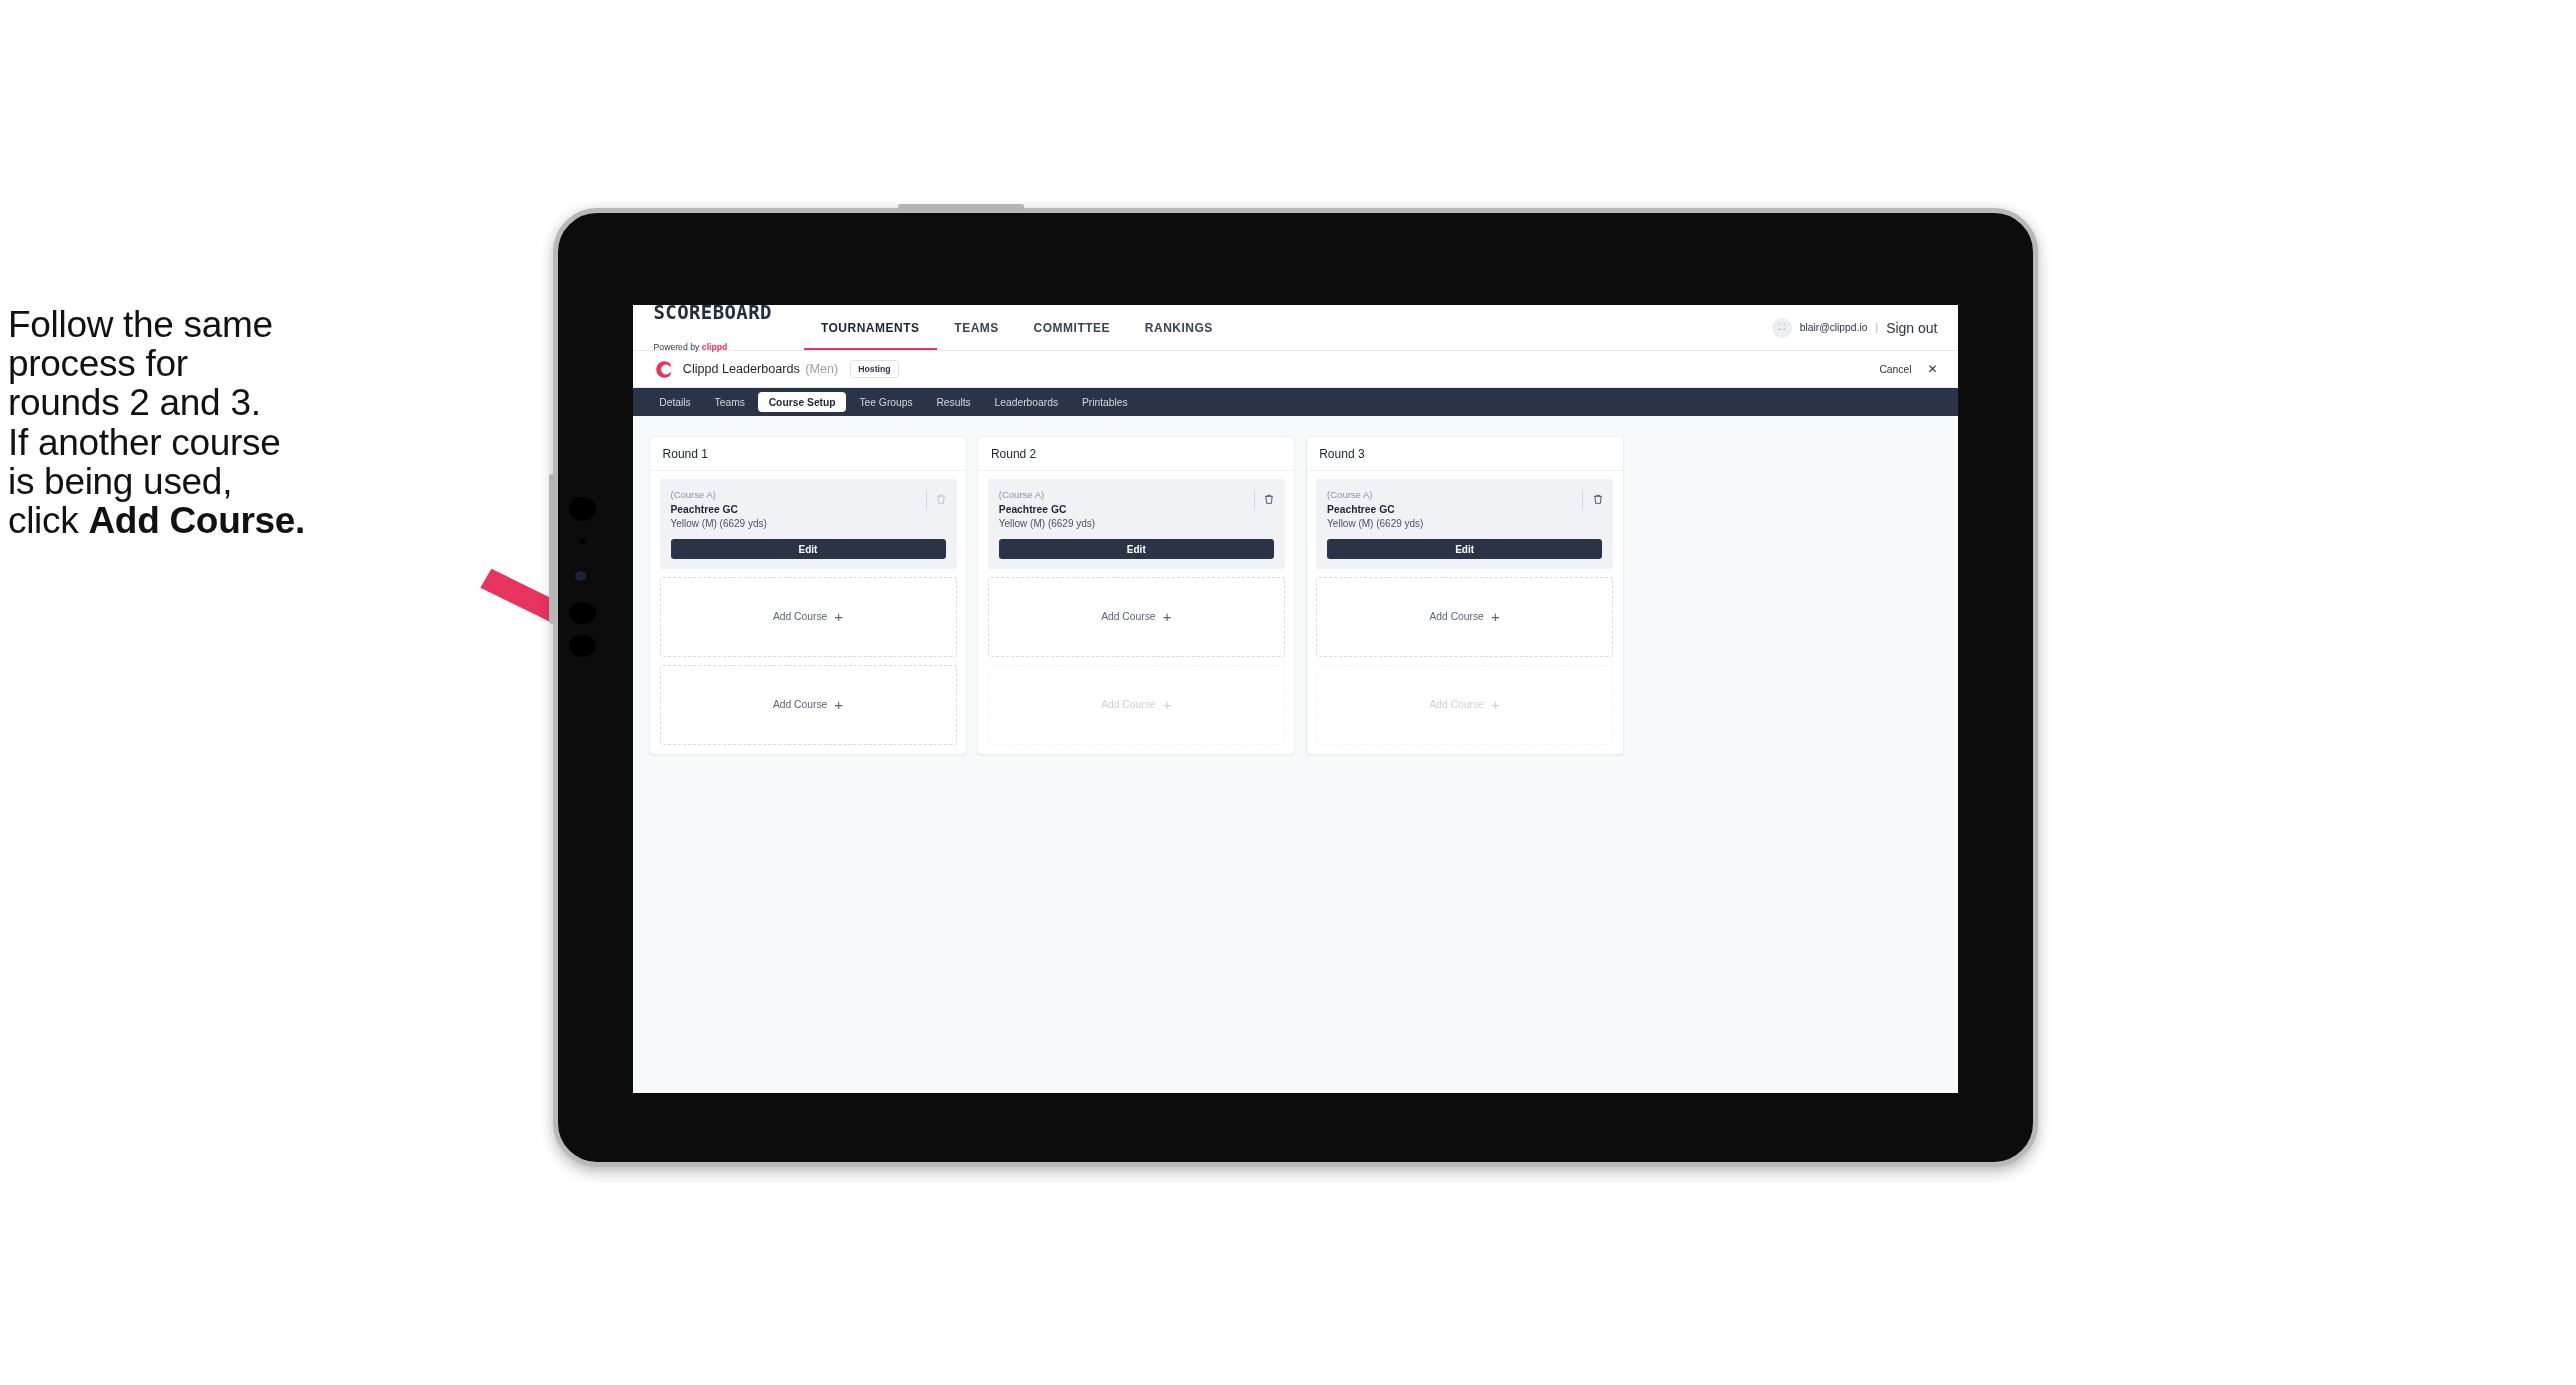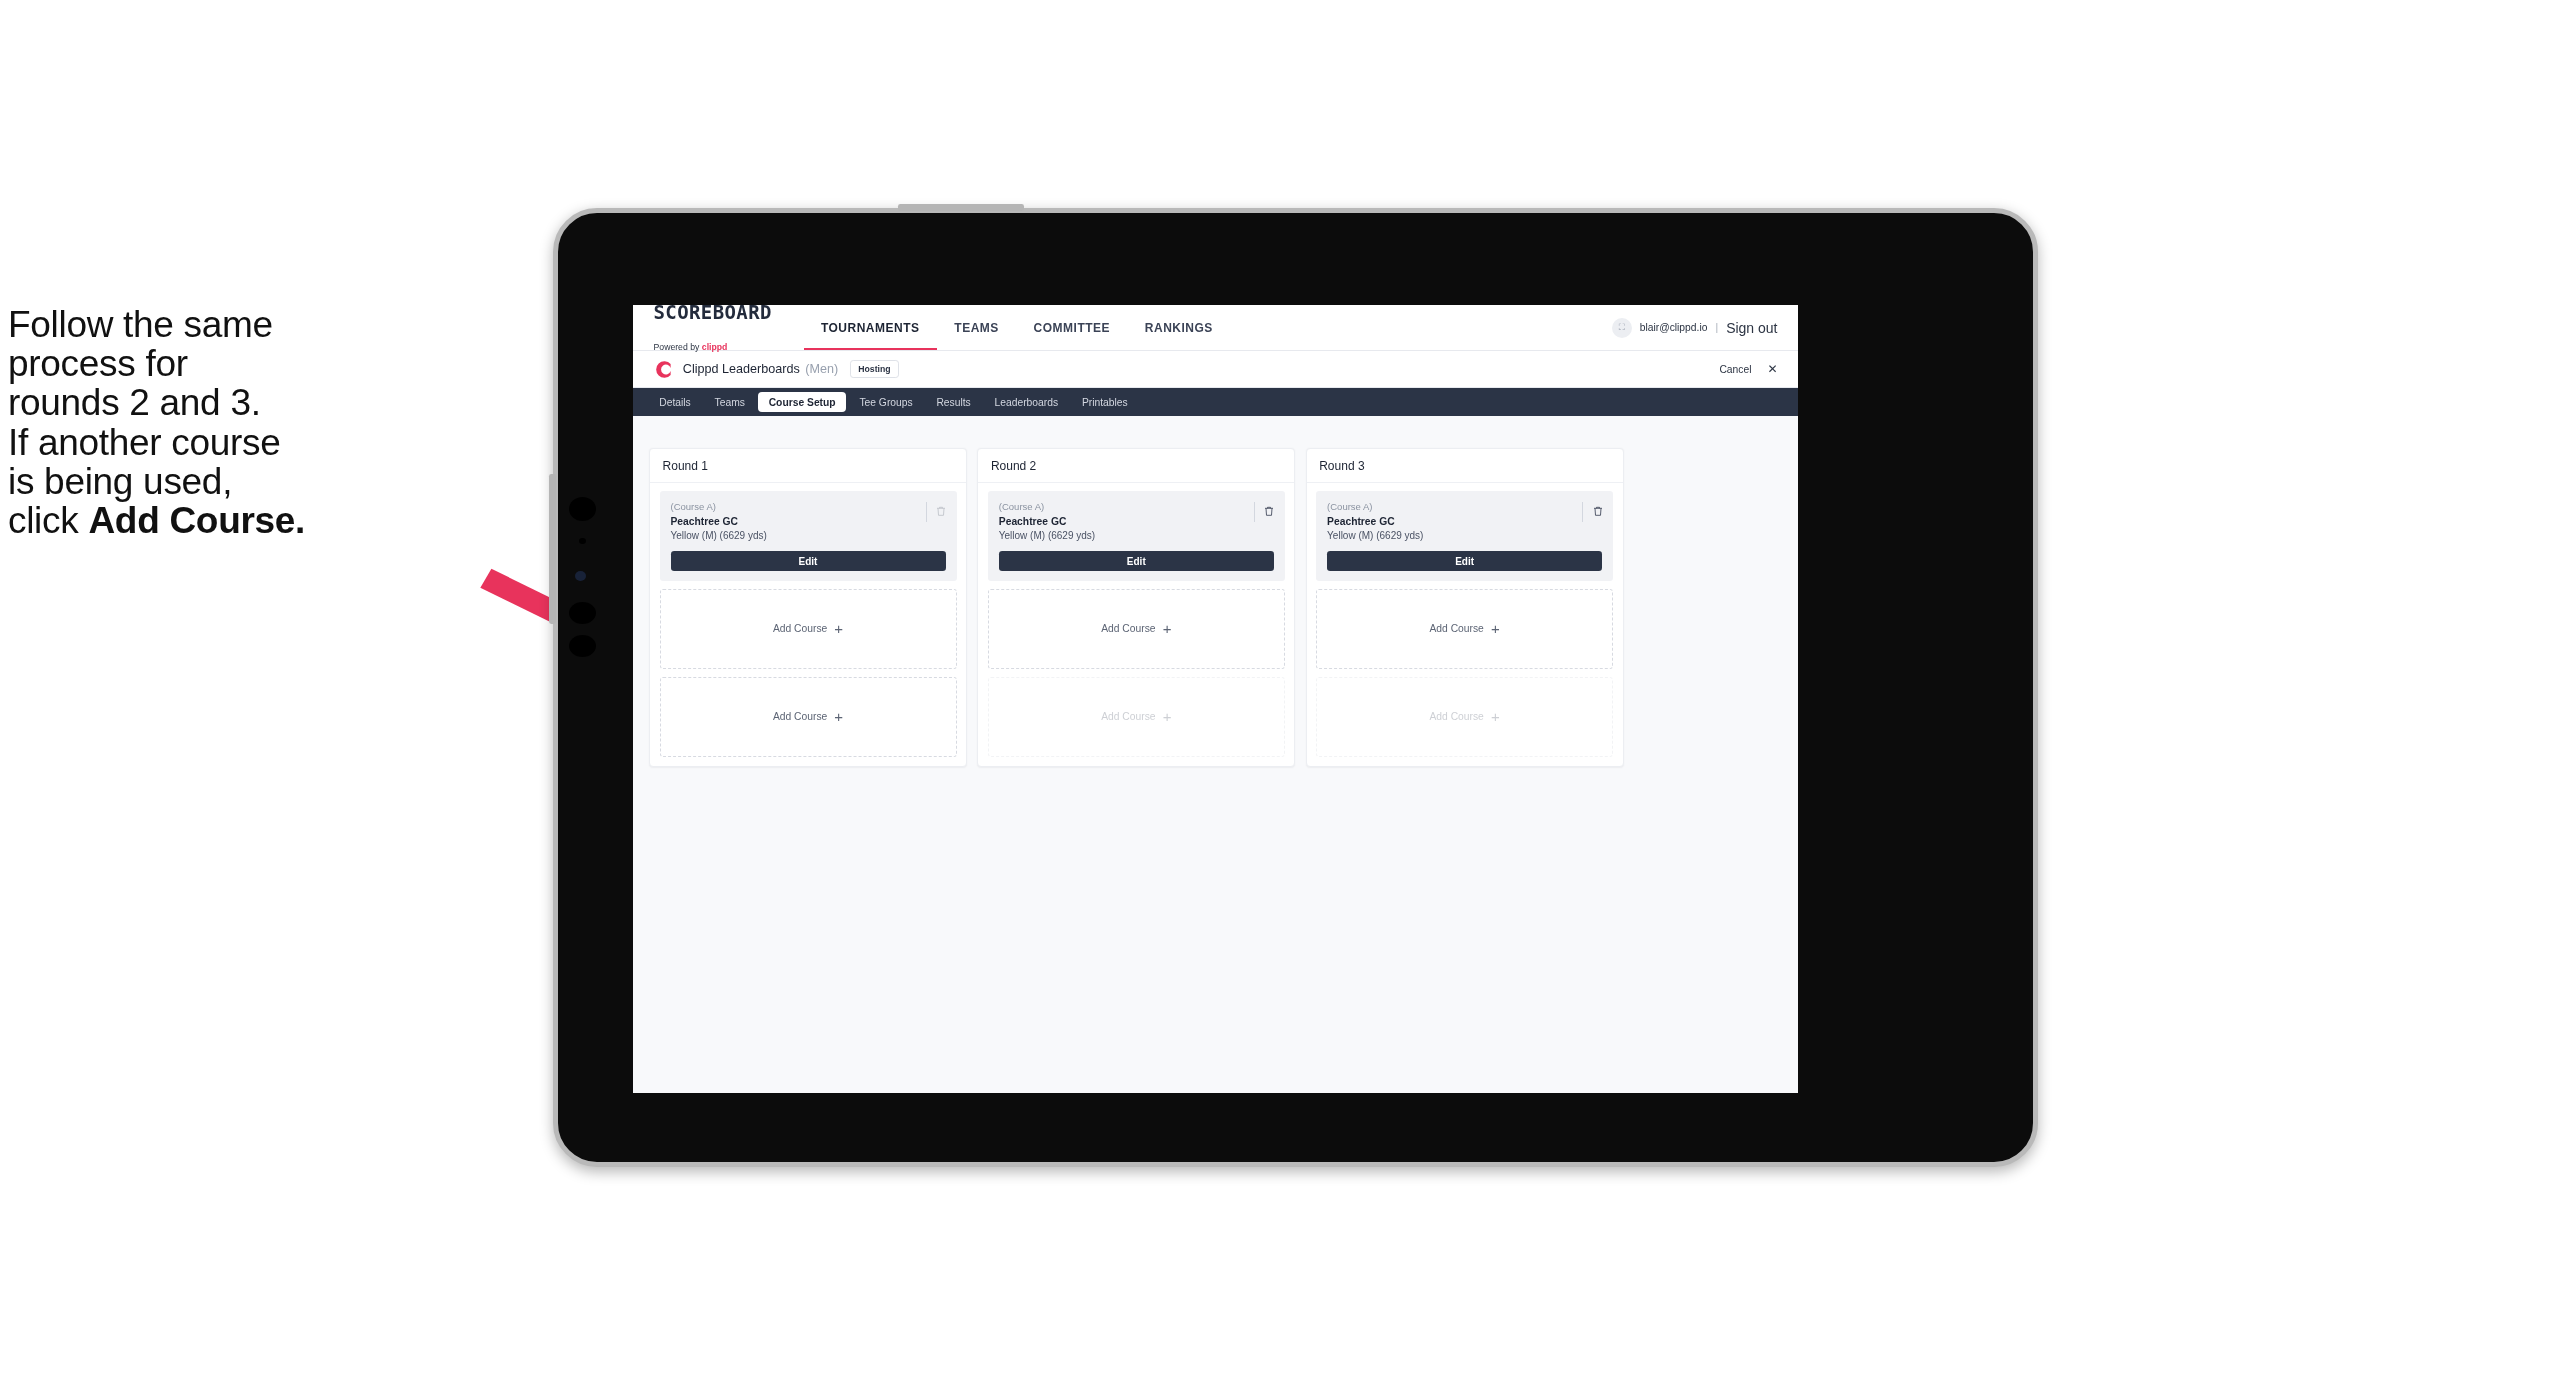--- a/index.html
+++ b/index.html
@@ -18,21 +18,21 @@
   
   #device{position:absolute;left:553px;top:208px;width:1485px;height:959px;
     background:#0c0c0c;border-radius:44px;
     border:5.5px solid #b9b9b9;box-sizing:border-box;
     box-shadow:0 4.7px 14.2px rgba(0,0,0,0.28);}
   #device .cam-dot{position:absolute;background:#000;border-radius:50%;}
   #dev-btn-top{position:absolute;left:340px;top:-8.7px;width:126px;height:7.1px;background:#b5b5b5;border-radius:2.4px;}
   #dev-btn-side{position:absolute;left:-8.7px;top:261px;width:7.1px;height:150px;background:#b5b5b5;border-radius:2.4px;}
 
   
-  #screen{position:absolute;left:633px;top:305px;width:1165px;height:788px;
+  #screen{position:absolute;left:633px;top:305px;width:1325px;height:788px;
     background:#f8f9fb;overflow:hidden;}
 
   
   .topnav{height:45px;background:#ffffff;display:flex;align-items:stretch;
     border-bottom:0.8px solid #e7e9ee;position:relative;}
   .brand{display:flex;flex-direction:column;justify-content:center;
     padding:0 16px 0 20.5px;min-width:134px;}
   .brand-title{font-size:19px;font-weight:800;letter-spacing:0.4px;color:#232b3c;
     font-family:"DejaVu Sans Mono","Liberation Mono",monospace;line-height:1;}
   .brand-sub{font-size:8.7px;color:#2c3443;margin-top:20px;}
@@ -62,21 +62,21 @@
   .cancel-txt{font-size:10.3px;color:#2c3443;}
   .cancel-x{font-size:12px;color:#2c3443;line-height:1;}
 
   
   .tabbar{height:28.4px;background:#2b3446;display:flex;align-items:center;
     padding:0 16px;gap:3.2px;}
   .tab{font-size:10.3px;color:#d3d7e0;padding:4.7px 10.3px;border-radius:4px;cursor:pointer;}
   .tab.active{background:#ffffff;color:#1d2433;font-weight:600;}
 
   
-  .content{padding:32px 16px 0 16px;display:flex;gap:10.3px;align-items:flex-start;}
+  .content{padding:20px 16px 0 16px;display:flex;gap:10.3px;align-items:flex-start;}
   .round-card{width:316px;background:#ffffff;border:0.8px solid #eceef2;border-radius:4px;
     box-shadow:0 0.8px 1.6px rgba(20,25,40,0.05);overflow:hidden;}
   .round-head{padding:9.5px 12.6px;font-size:12px;color:#1d2433;
     border-bottom:0.8px solid #eef0f4;}
   .round-body{padding:8px 9.5px 9.5px 9.5px;}
 
   .course-box{background:#f1f2f5;border-radius:3.2px;padding:9.5px 11px 9.5px 11px;
     position:relative;margin-bottom:8px;}
   .course-meta{font-size:9.5px;color:#8b93a1;line-height:1.35;}
   .course-name{font-size:10.3px;font-weight:700;color:#1d2433;line-height:1.5;}

